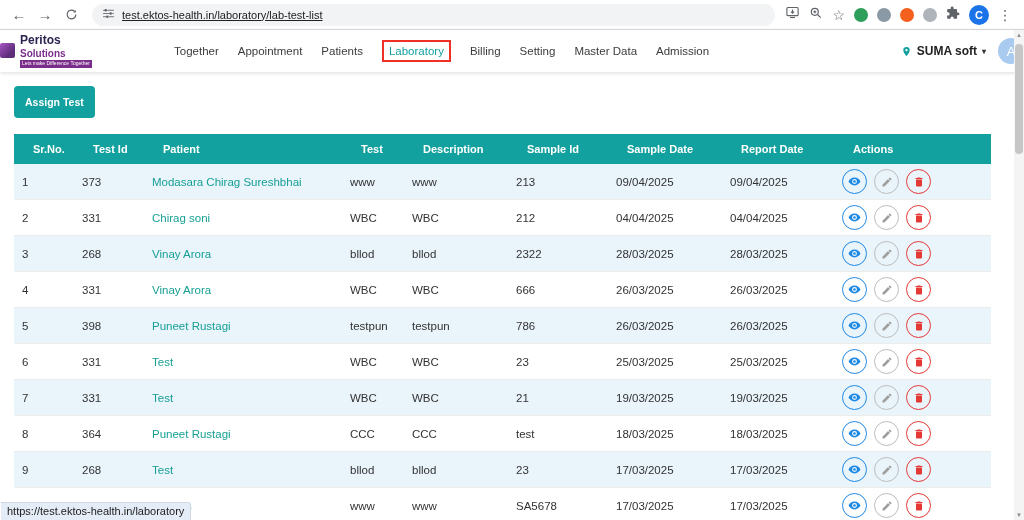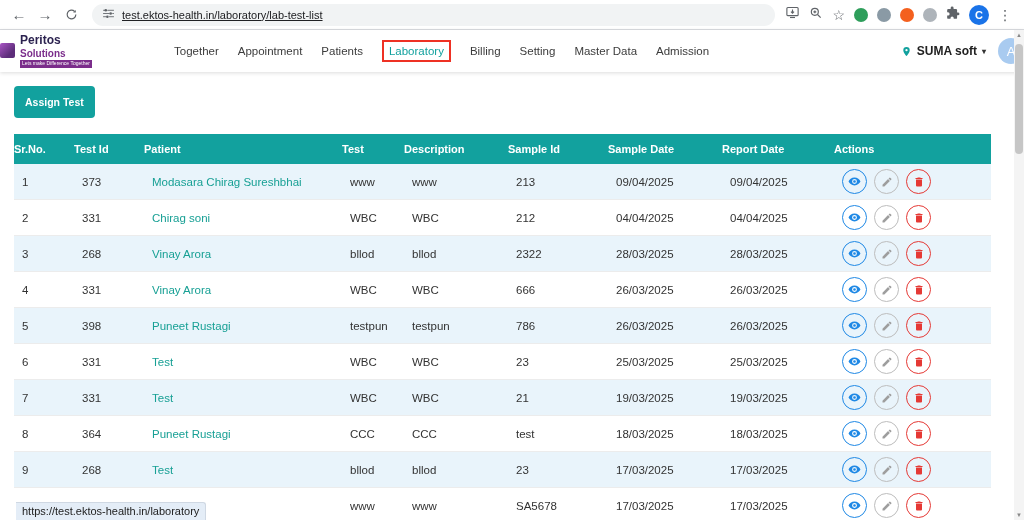--- a/index.html
+++ b/index.html
@@ -33,41 +33,41 @@
 
   
   .content{padding:14px 33px 0 14px;}
   .toolbar{display:flex;justify-content:space-between;align-items:flex-start;margin-bottom:16px;}
   .search{width:156px;height:34px;border:1px solid #8d8d8d;border-radius:4px;display:flex;align-items:center;padding:0 9px;background:#fff;}
   .search input{border:none;outline:none;flex:1;font-size:12px;min-width:0;background:transparent;color:#333;}
   .search input::placeholder{color:#444;}
   .assign-btn{background:#12a19e;color:#fff;border:none;border-radius:4px;font-size:10.5px;font-weight:bold;padding:10px 11px;cursor:pointer;}
 
   table{width:100%;border-collapse:collapse;table-layout:fixed;}
-  thead th{background:#12a19e;color:#fff;font-size:11px;font-weight:bold;text-align:left;padding:9px 0;white-space:nowrap;}
+  thead th{background:#12a19e;color:#fff;font-size:11px;font-weight:bold;text-align:left;padding:9px 19px;white-space:nowrap;}
   tbody td{font-size:11.5px;color:#333;padding:8px 8px;border-bottom:1px solid #ececec;white-space:nowrap;overflow:hidden;}
   tbody tr{background:#fff;}
   tbody tr.alt{background:#e9f4fb;}
   th:nth-child(1),td:nth-child(1){width:60px;}
   th:nth-child(2),td:nth-child(2){width:70px;}
   th:nth-child(3),td:nth-child(3){width:198px;}
   th:nth-child(4),td:nth-child(4){width:62px;}
   th:nth-child(5),td:nth-child(5){width:104px;}
   th:nth-child(6),td:nth-child(6){width:100px;}
   th:nth-child(7),td:nth-child(7){width:114px;}
   th:nth-child(8),td:nth-child(8){width:112px;}
   th:nth-child(9),td:nth-child(9){width:auto;}
   .patient-link{color:#18a095;cursor:pointer;}
   td.actions{padding:5px 8px;}
   .act{width:25px;height:25px;border-radius:50%;display:inline-flex;align-items:center;justify-content:center;margin-right:7px;cursor:pointer;vertical-align:middle;}
   .act.view{border:1.5px solid #1e88e5;}
   .act.edit{border:1.5px solid #bdbdbd;}
   .act.del{border:1.5px solid #e53935;}
 
-  .statusbar{position:absolute;left:16px;bottom:0;background:#e4edf7;border:1px solid #cfd8e3;border-left:none;border-bottom:none;font-size:11px;color:#222;padding:2px 6px 3px;border-top-right-radius:3px;z-index:10;white-space:nowrap;}
+  .statusbar{position:absolute;left:1px;bottom:0;background:#e4edf7;border:1px solid #cfd8e3;border-left:none;border-bottom:none;font-size:11px;color:#222;padding:2px 6px 3px;border-top-right-radius:3px;z-index:10;white-space:nowrap;}
 
   .scrollbar{position:absolute;right:0;top:30px;bottom:0;width:10px;background:#f4f4f4;z-index:9;}
   .sb-arrow{position:absolute;left:0;width:10px;text-align:center;font-size:6px;color:#888;}
   .sb-arrow.up{top:2px;}
   .sb-arrow.down{bottom:2px;}
   .sb-thumb{position:absolute;top:14px;left:1px;width:8px;height:110px;background:#c6c6c6;border-radius:4px;}
 </style>
 </head>
 <body>
 

